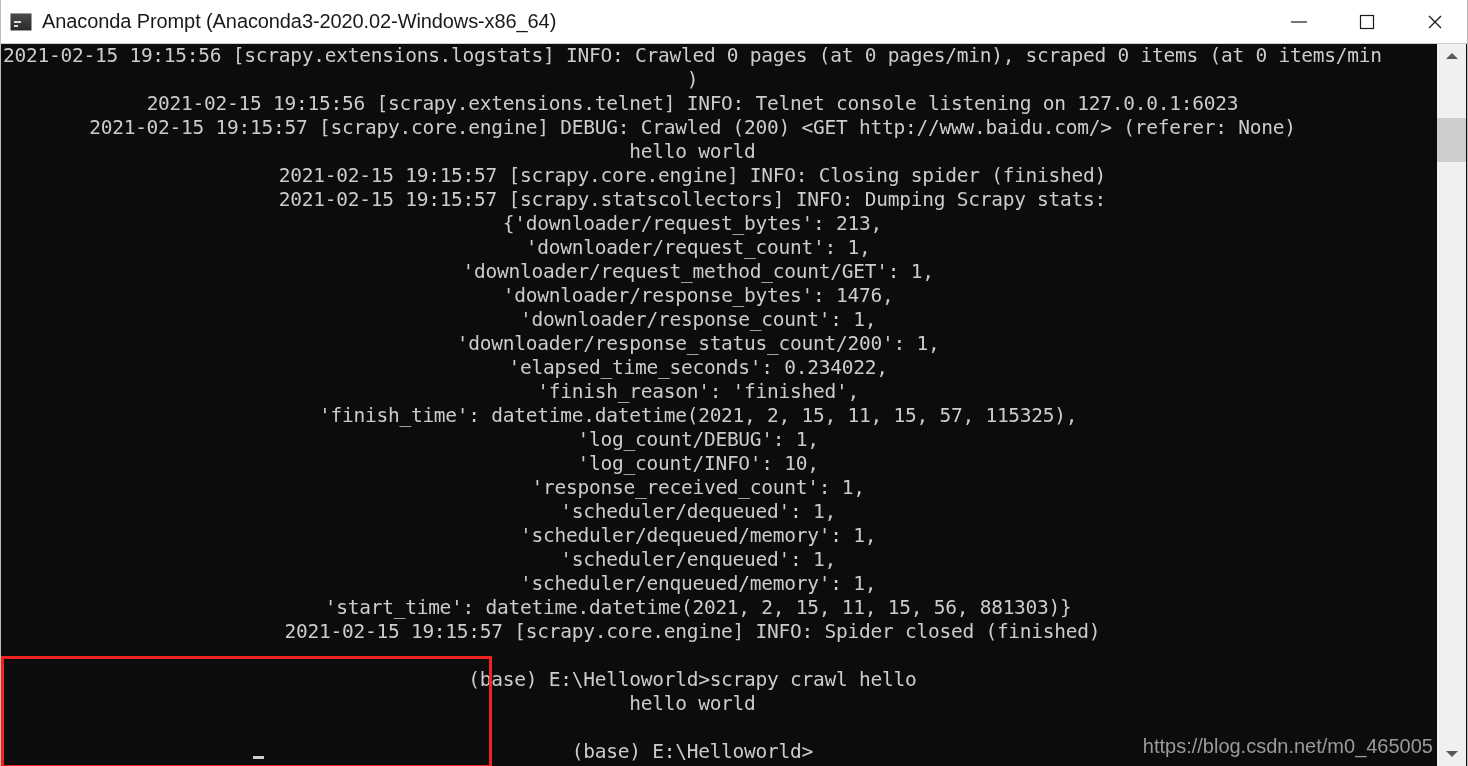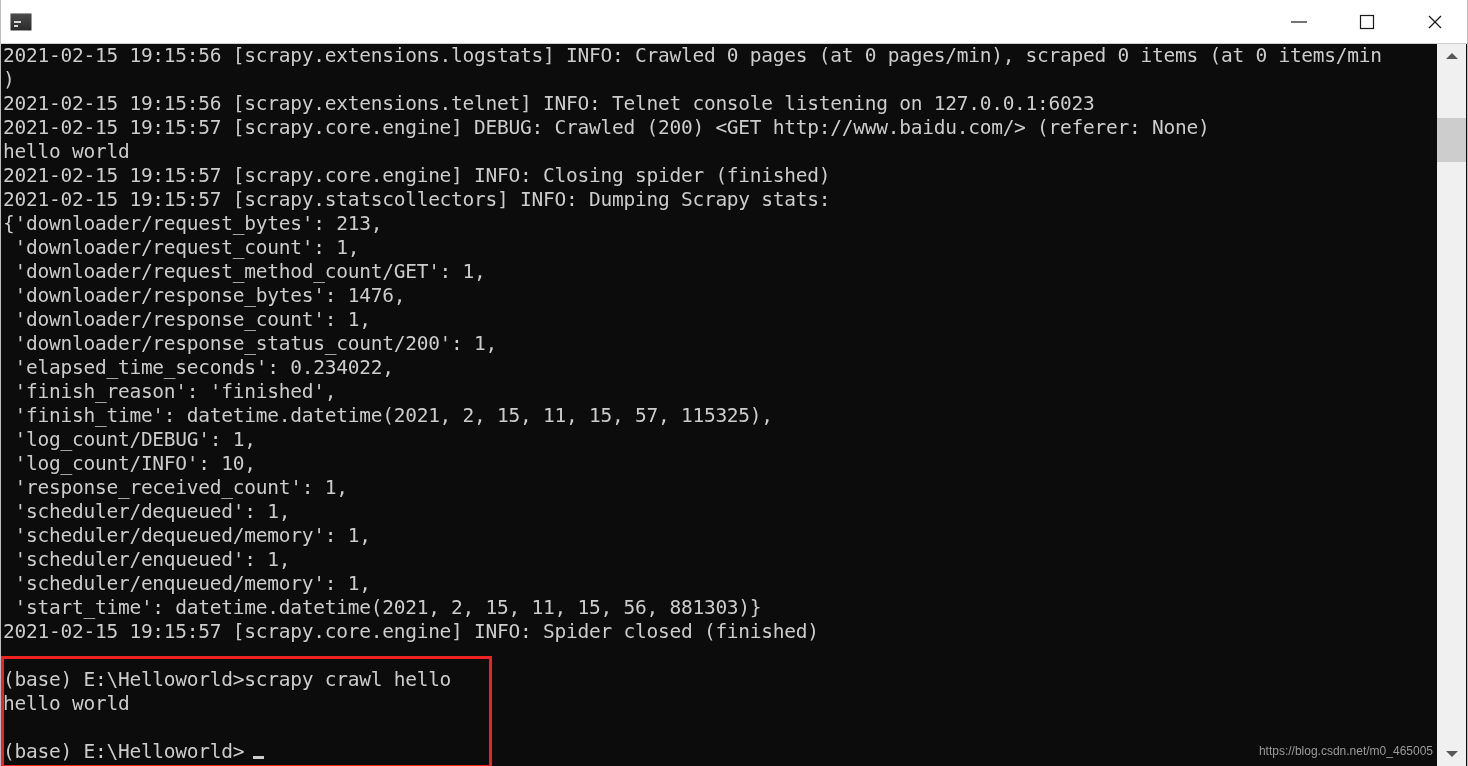--- a/index.html
+++ b/index.html
@@ -88,20 +88,21 @@
 
   
   #terminal {
     position: absolute;
     left: 0;
     top: 44px;
     width: 1436px;
     height: 722px;
     background: #0c0c0c;
     overflow: hidden;
+    text-align: center;
   }
   #term-text {
     position: absolute;
     left: 2px;
     top: 0px;
     margin: 0;
     font-family: "DejaVu Sans Mono", "Liberation Mono", monospace;
     font-size: 19.5px;
     line-height: 24px;
     color: #cccccc;
@@ -142,21 +143,21 @@
     white-space: nowrap;
     letter-spacing: 0.5px;
   }
 
   
   #watermark {
     position: absolute;
     right: 34px;
     bottom: 8px;
     font-family: "Liberation Sans", sans-serif;
-    font-size: 12px;
+    font-size: 20px;
     color: #9a9a9a;
     white-space: nowrap;
   }
 
   
   #scrollbar {
     position: absolute;
     right: 1px;
     top: 44px;
     width: 30px;
@@ -192,20 +193,21 @@
     background: #cdcdcd;
   }
 </style>
 </head>
 <body>
 
 <div id="window">
 
   <div id="titlebar">
     <div id="app-icon"></div>
+    <div id="window-title">Anaconda Prompt (Anaconda3-2020.02-Windows-x86_64)</div>
 
     <div id="window-controls">
       <div class="winbtn">
         <svg width="22" height="12" viewBox="0 0 22 12" aria-hidden="true">
           <line x1="3" y1="6" x2="19" y2="6" stroke="#1a1a1a" stroke-width="1.2"></line>
         </svg>
       </div>
       <div class="winbtn">
         <svg width="18" height="18" viewBox="0 0 18 18" aria-hidden="true">
           <rect x="2.5" y="2.5" width="13" height="13" fill="none" stroke="#1a1a1a" stroke-width="1.2"></rect>

